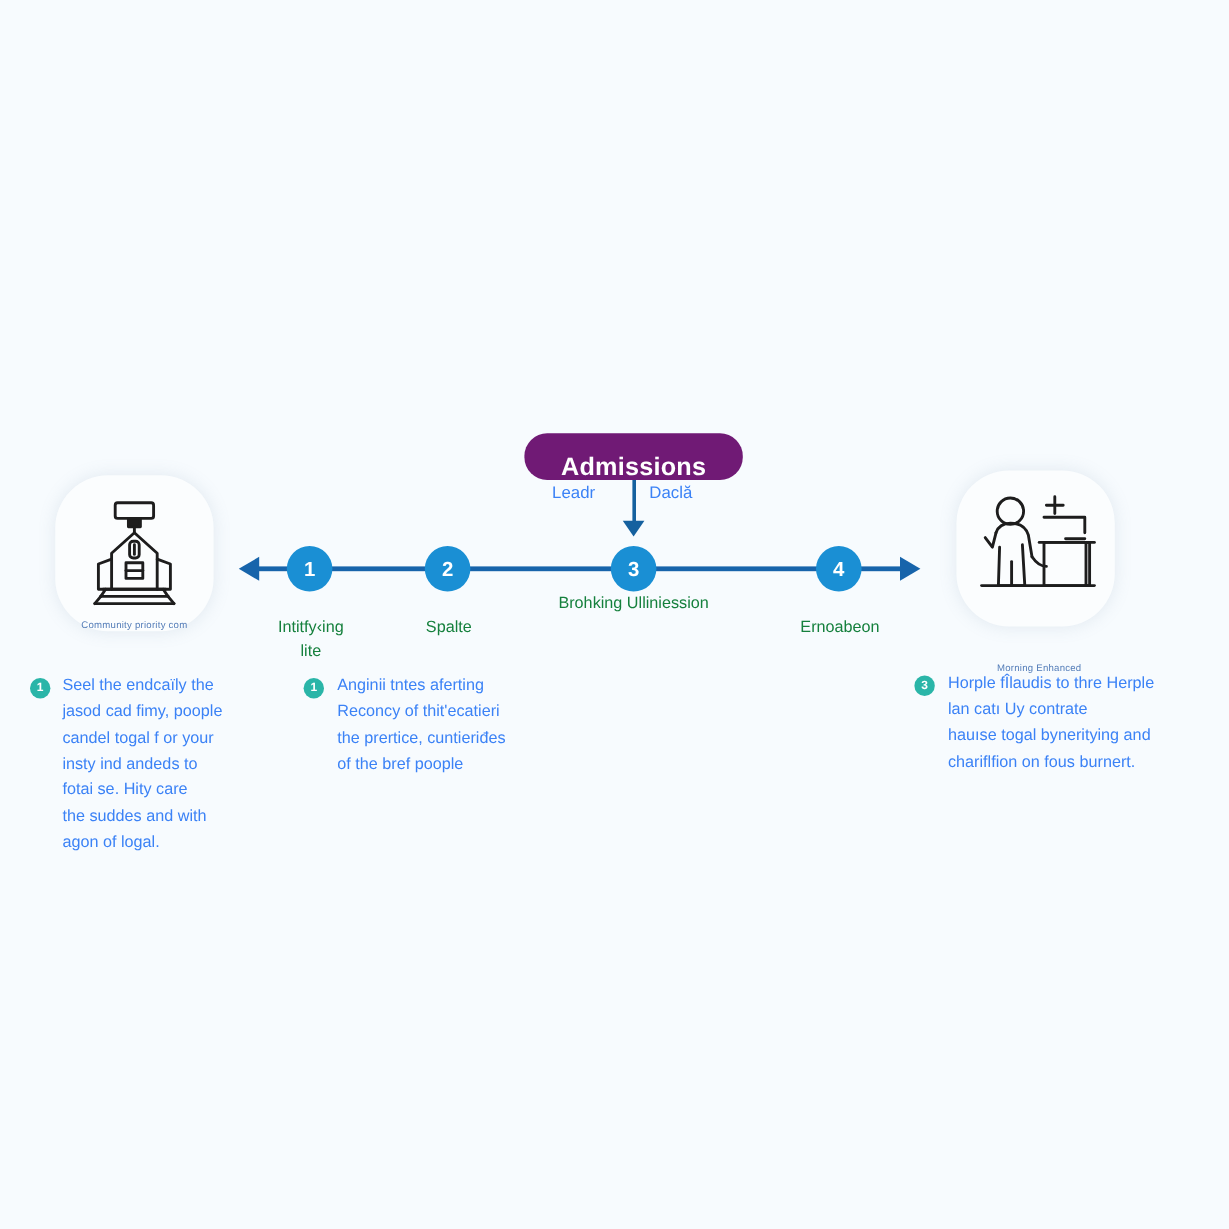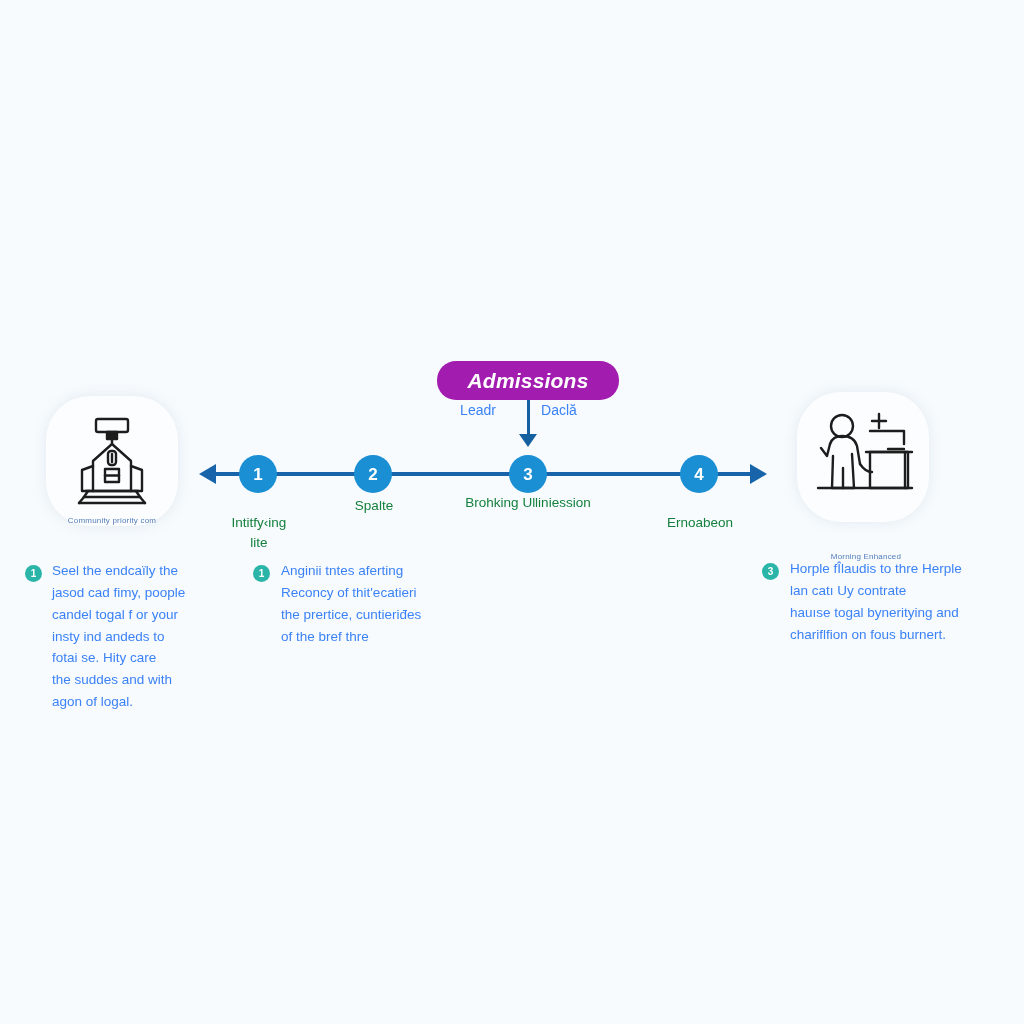--- a/index.html
+++ b/index.html
@@ -27,27 +27,26 @@
   .badge-wrap {
     position: absolute;
     left: 437px;
     top: 361px;
     width: 182px;
     height: 39px;
   }
   .badge {
     width: 100%;
     height: 100%;
-    background: #a21caf;
+    background: #701a75;
     border-radius: 19px;
     display: flex;
-    align-items: center;
+    align-items: flex-end;
     justify-content: center;
     box-sizing: border-box;
-    font-style: italic;
   }
   .badge-label {
     color: #ffffff;
     font-size: 21px;
     font-weight: bold;
     letter-spacing: 0.2px;
     line-height: 1;
   }
 
   
@@ -275,21 +274,21 @@
   </div>
   <div class="node" style="left:509px;">
     <span class="node-num">3</span>
   </div>
   <div class="node" style="left:680px;">
     <span class="node-num">4</span>
   </div>
 
   <div class="node-label" style="left:259px; top:513px; white-space:pre-line;">Intitfy‹ing
 lite</div>
-  <div class="node-label" style="left:374px; top:496px; white-space:pre-line;">Spalte</div>
+  <div class="node-label" style="left:374px; top:513px; white-space:pre-line;">Spalte</div>
   <div class="node-label" style="left:528px; top:493px; width:220px; white-space:pre-line;">Brohking Ulliniession</div>
   <div class="node-label" style="left:700px; top:513px; white-space:pre-line;">Ernoabeon</div>
 
   <div class="bullet" style="left:25px; top:565px;">
     <span>1</span>
   </div>
   <div class="para" style="left:52px; top:560px; width:175px;">
     <p>Seel the endcaïly the</p>
     <p>jasod cad fimy, poople</p>
     <p>candel togal f or your</p>
@@ -299,21 +298,21 @@
     <p>agon of logal.</p>
   </div>
 
   <div class="bullet" style="left:253px; top:565px;">
     <span>1</span>
   </div>
   <div class="para" style="left:281px; top:560px; width:205px;">
     <p>Anginii tntes aferting</p>
     <p>Reconcy of thit'ecatieri</p>
     <p>the prertice, cuntieriđes</p>
-    <p>of the bref thre</p>
+    <p>of the bref poople</p>
   </div>
 
   <div class="bullet" style="left:762px; top:563px;">
     <span>3</span>
   </div>
   <div class="para" style="left:790px; top:558px; width:215px;">
     <p>Horple fÎlaudis to thre Herple</p>
     <p>lan catı Uy contrate</p>
     <p>hauıse togal byneritying and</p>
     <p>chariflfion on fous burnert.</p>

